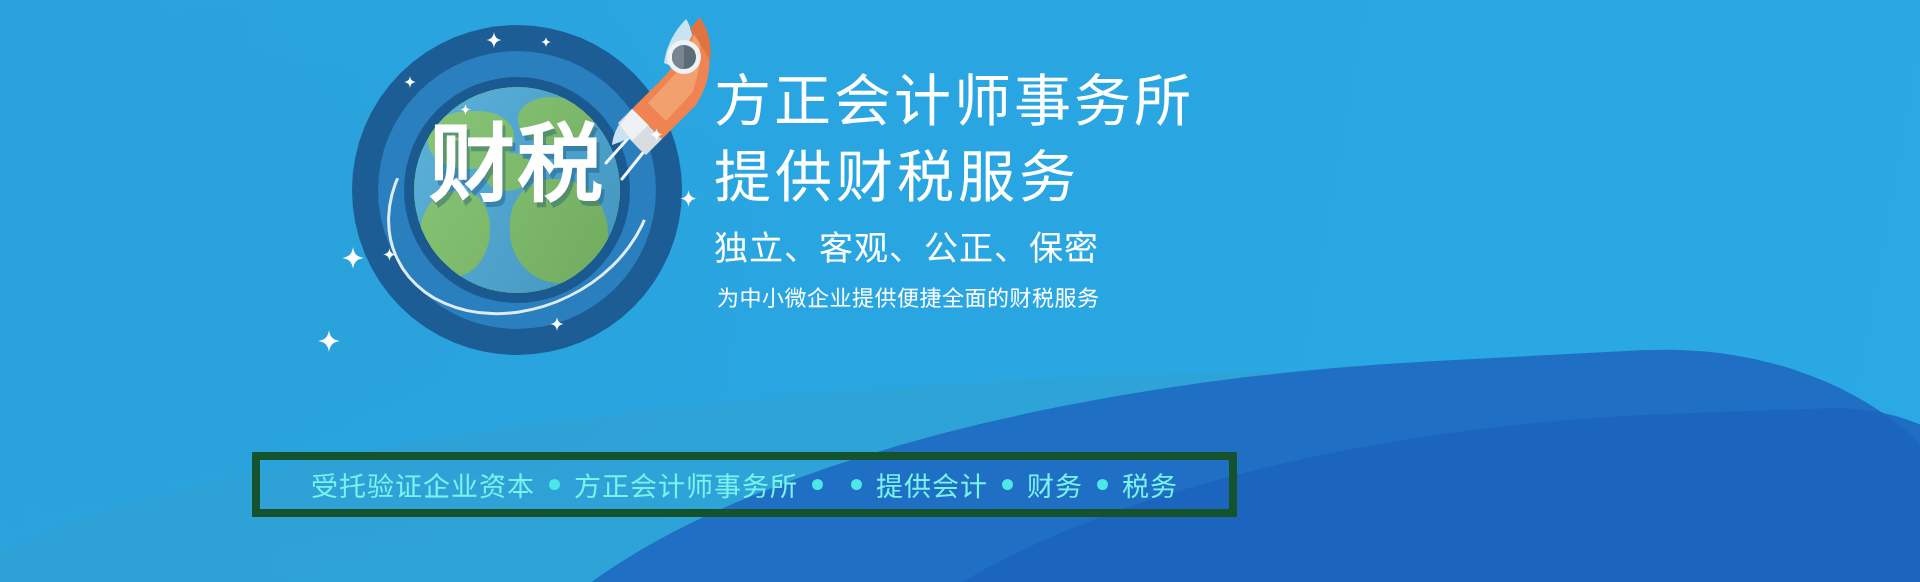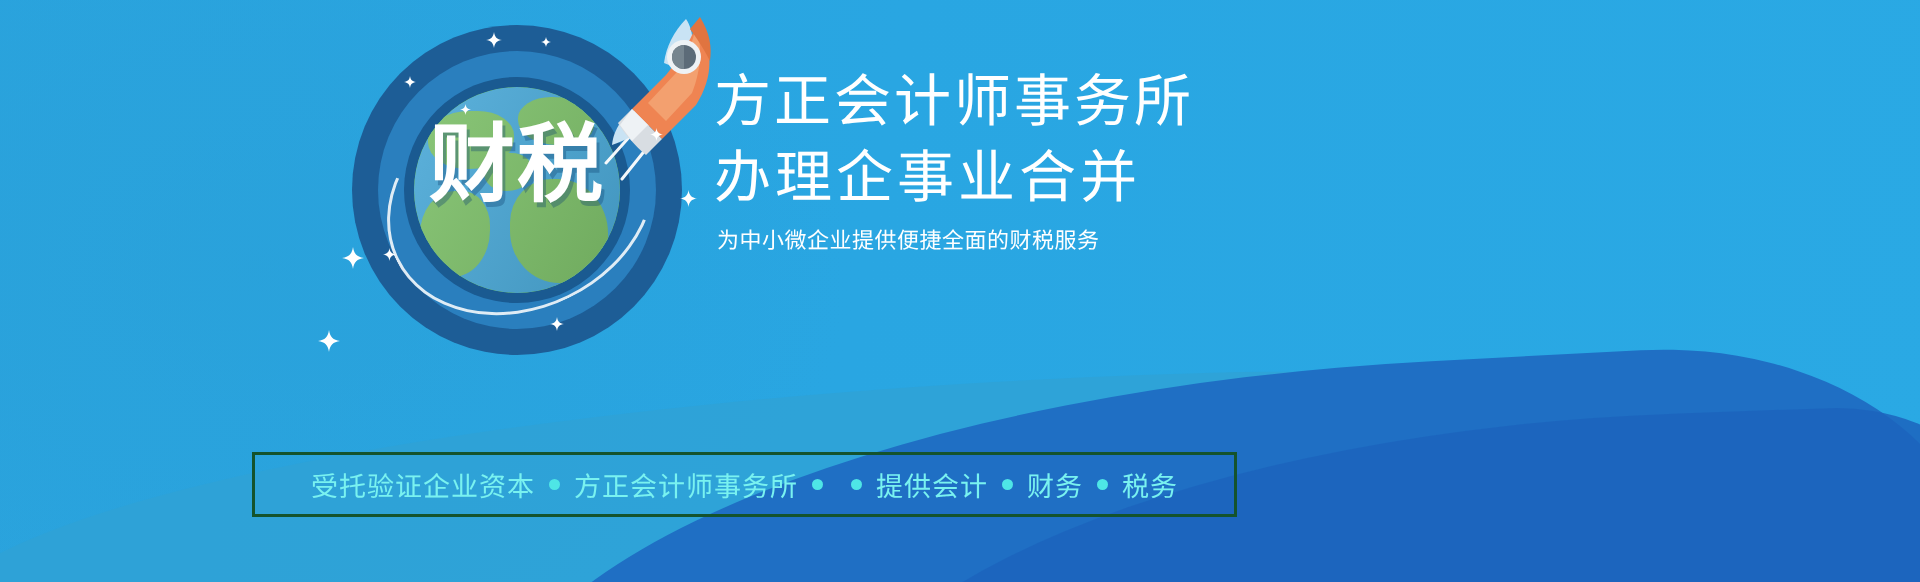--- a/index.html
+++ b/index.html
@@ -207,21 +207,21 @@
     font-family: "DejaVu Sans", "Liberation Sans", sans-serif;
   }
 
   
   .kw-bar {
     position: absolute;
     left: 252px;
     top: 452px;
     width: 985px;
     height: 65px;
-    border: 3px solid #14532d;
+    border: 8px solid #14532d;
     box-sizing: border-box;
     display: flex;
     align-items: center;
     justify-content: center;
   }
   .kw-list {
     display: flex;
     align-items: center;
     gap: 0;
     white-space: nowrap;
@@ -324,21 +324,22 @@
   </svg>
   <svg class="spark" style="left:383px; top:248px; width:13px; height:13px;" viewBox="0 0 22 22">
     <path d="M11 0 C12 7 15 10 22 11 C15 12 12 15 11 22 C10 15 7 12 0 11 C7 10 10 7 11 0 Z" fill="#ffffff"></path>
   </svg>
   <svg class="spark" style="left:318px; top:330px; width:22px; height:22px;" viewBox="0 0 22 22">
     <path d="M11 0 C12 7 15 10 22 11 C15 12 12 15 11 22 C10 15 7 12 0 11 C7 10 10 7 11 0 Z" fill="#ffffff"></path>
   </svg>
 
   <div class="copy">
     <div class="h-line1">方正会计师事务所</div>
-    <div class="h-line2">办理企事业合并</div>
+    <div class="h-line2">提供财税服务</div>
+    <div class="h-line3">独立、客观、公正、保密</div>
     <div class="h-line4">为中小微企业提供便捷全面的财税服务</div>
   </div>
 
   <div class="kw-bar">
     <div class="kw-list" id="kw-list">
         <span class="kw-item">受托验证企业资本</span>
         <span class="kw-dot"></span>
         <span class="kw-item">方正会计师事务所</span>
         <span class="kw-dot"></span>
         <span class="kw-dot"></span>

